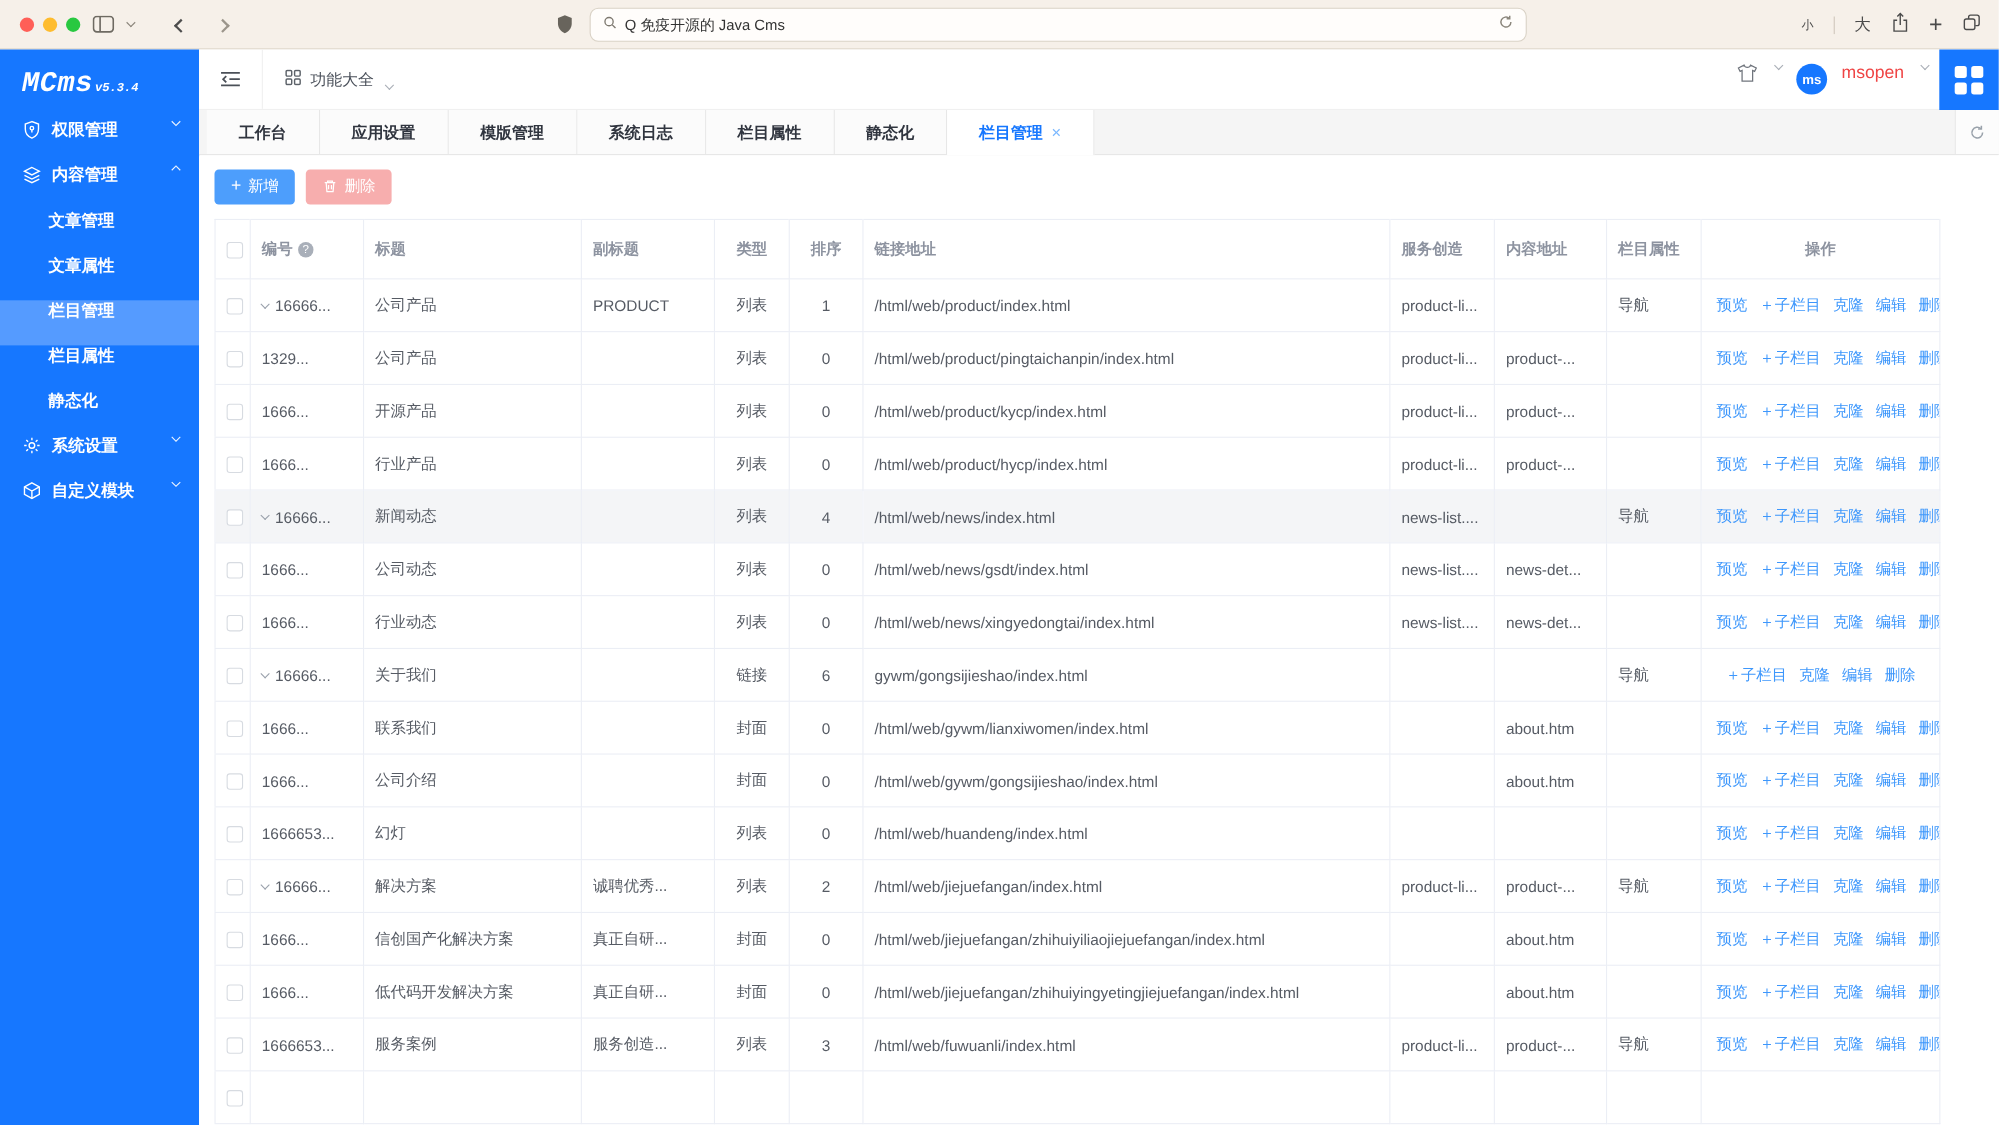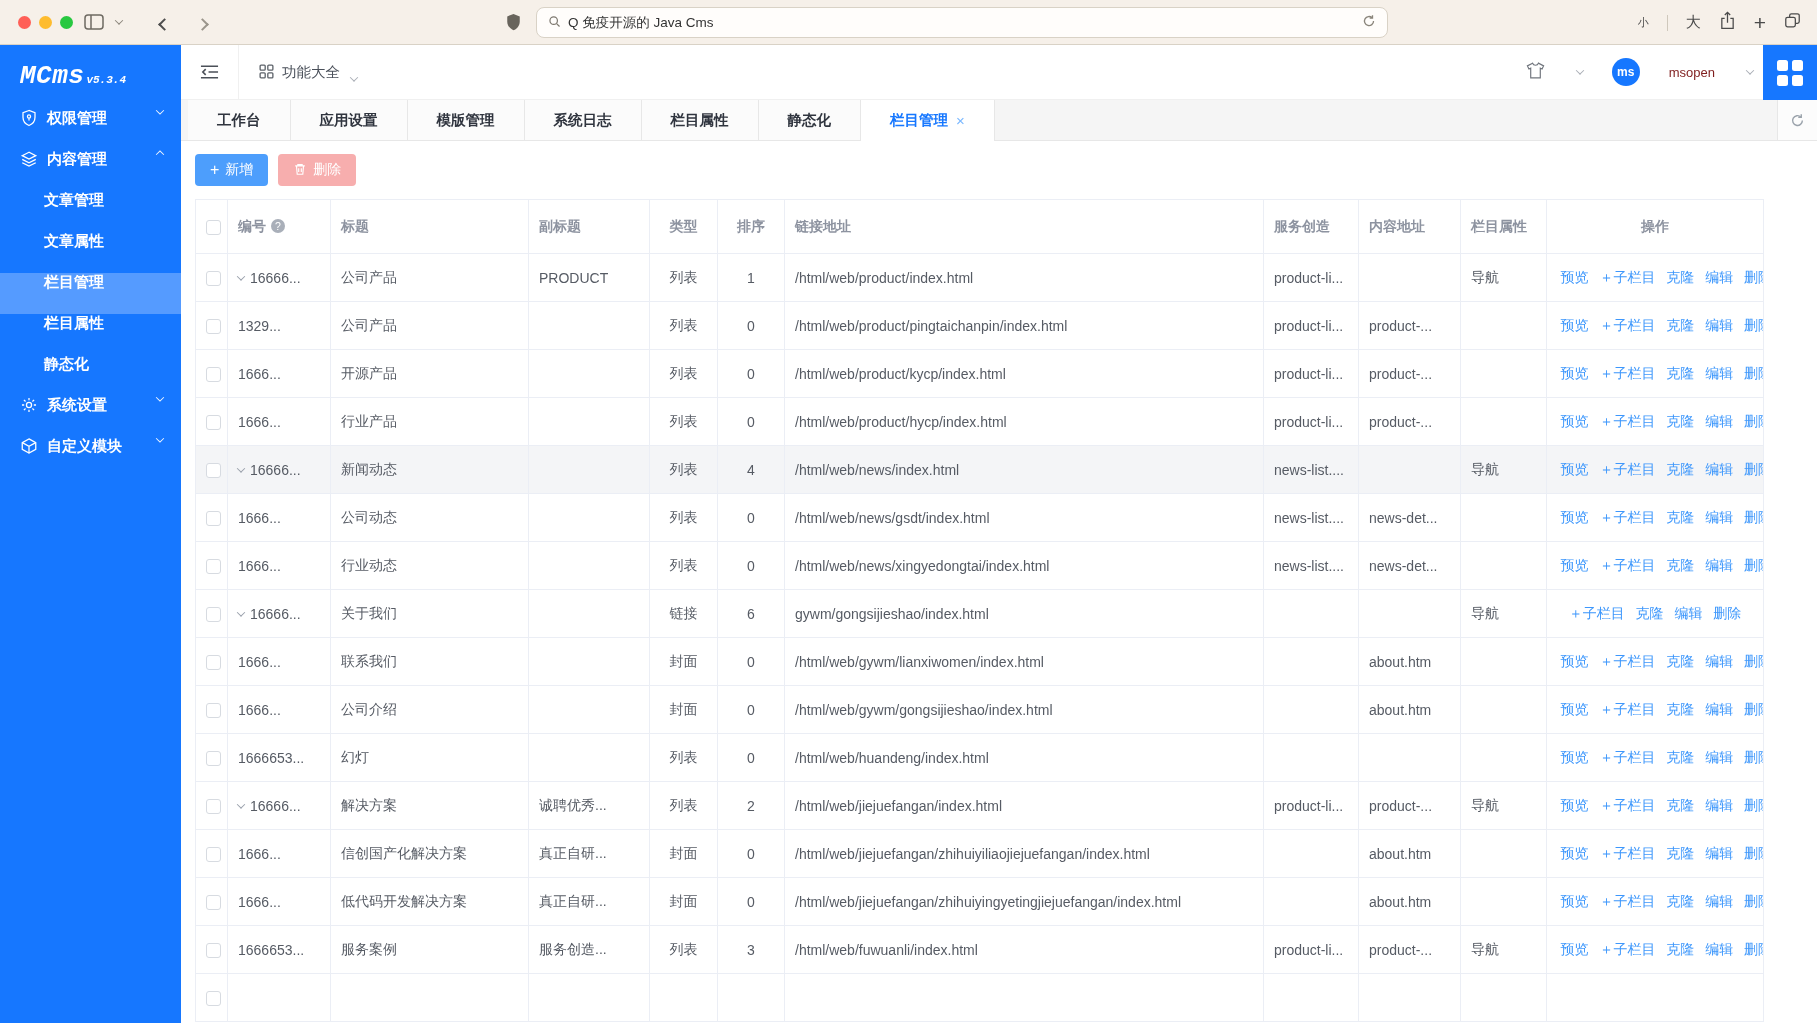--- a/index.html
+++ b/index.html
@@ -54,24 +54,24 @@
   
   .main { position:absolute; left:181px; top:45px; right:0; bottom:0; }
 
   .navbar { position:relative; height:55px; background:#fff;
     border-bottom:1px solid #f0f0f0; display:flex; align-items:center; }
   .fold { width:57px; display:flex; justify-content:center; cursor:pointer; }
   .vdiv { width:1px; align-self:stretch; background:#f0f0f0; }
   .appsmenu { display:flex; align-items:flex-end; gap:8px; margin-left:20px;
     color:#4a505a; font-size:14.5px; cursor:pointer; }
   .appsmenu .chev, .nav-right .chev { color:#a9aeb6; width:6px; height:6px; margin-left:3px; }
-  .nav-right { margin-left:auto; margin-right:64px; display:flex; align-items:center; gap:29px; }
+  .nav-right { margin-left:auto; margin-right:64px; display:flex; gap:13px; }
   .avatar { width:28px; height:28px; border-radius:50%; background:#1677ff; color:#fff;
     font-size:12px; font-weight:700; display:flex; align-items:center; justify-content:center; }
-  .uname { font-size:13px; color:#7f1d1d; }
+  .uname { font-size:16px; color:#ef4444; }
   .appsbtn { position:absolute; right:0; top:0; width:54px; height:55px; background:#1677ff;
     display:flex; align-items:center; justify-content:center; cursor:pointer; }
   .appsbtn .sq { display:grid; grid-template-columns:11px 11px; grid-gap:4px; }
   .appsbtn .sq i { width:11px; height:11px; background:#fff; border-radius:2.5px; }
 
   .tabbar { position:relative; height:41px; background:#f5f5f5;
     border-bottom:1px solid #e7e7e7; display:flex; padding-left:7px; }
   .tab { padding:0 29px; background:#fbfbfb; border-right:1px solid #e7e7e7;
     font-size:14.5px; font-weight:600; color:#30353f;
     display:flex; align-items:center; gap:8px; cursor:pointer; }

